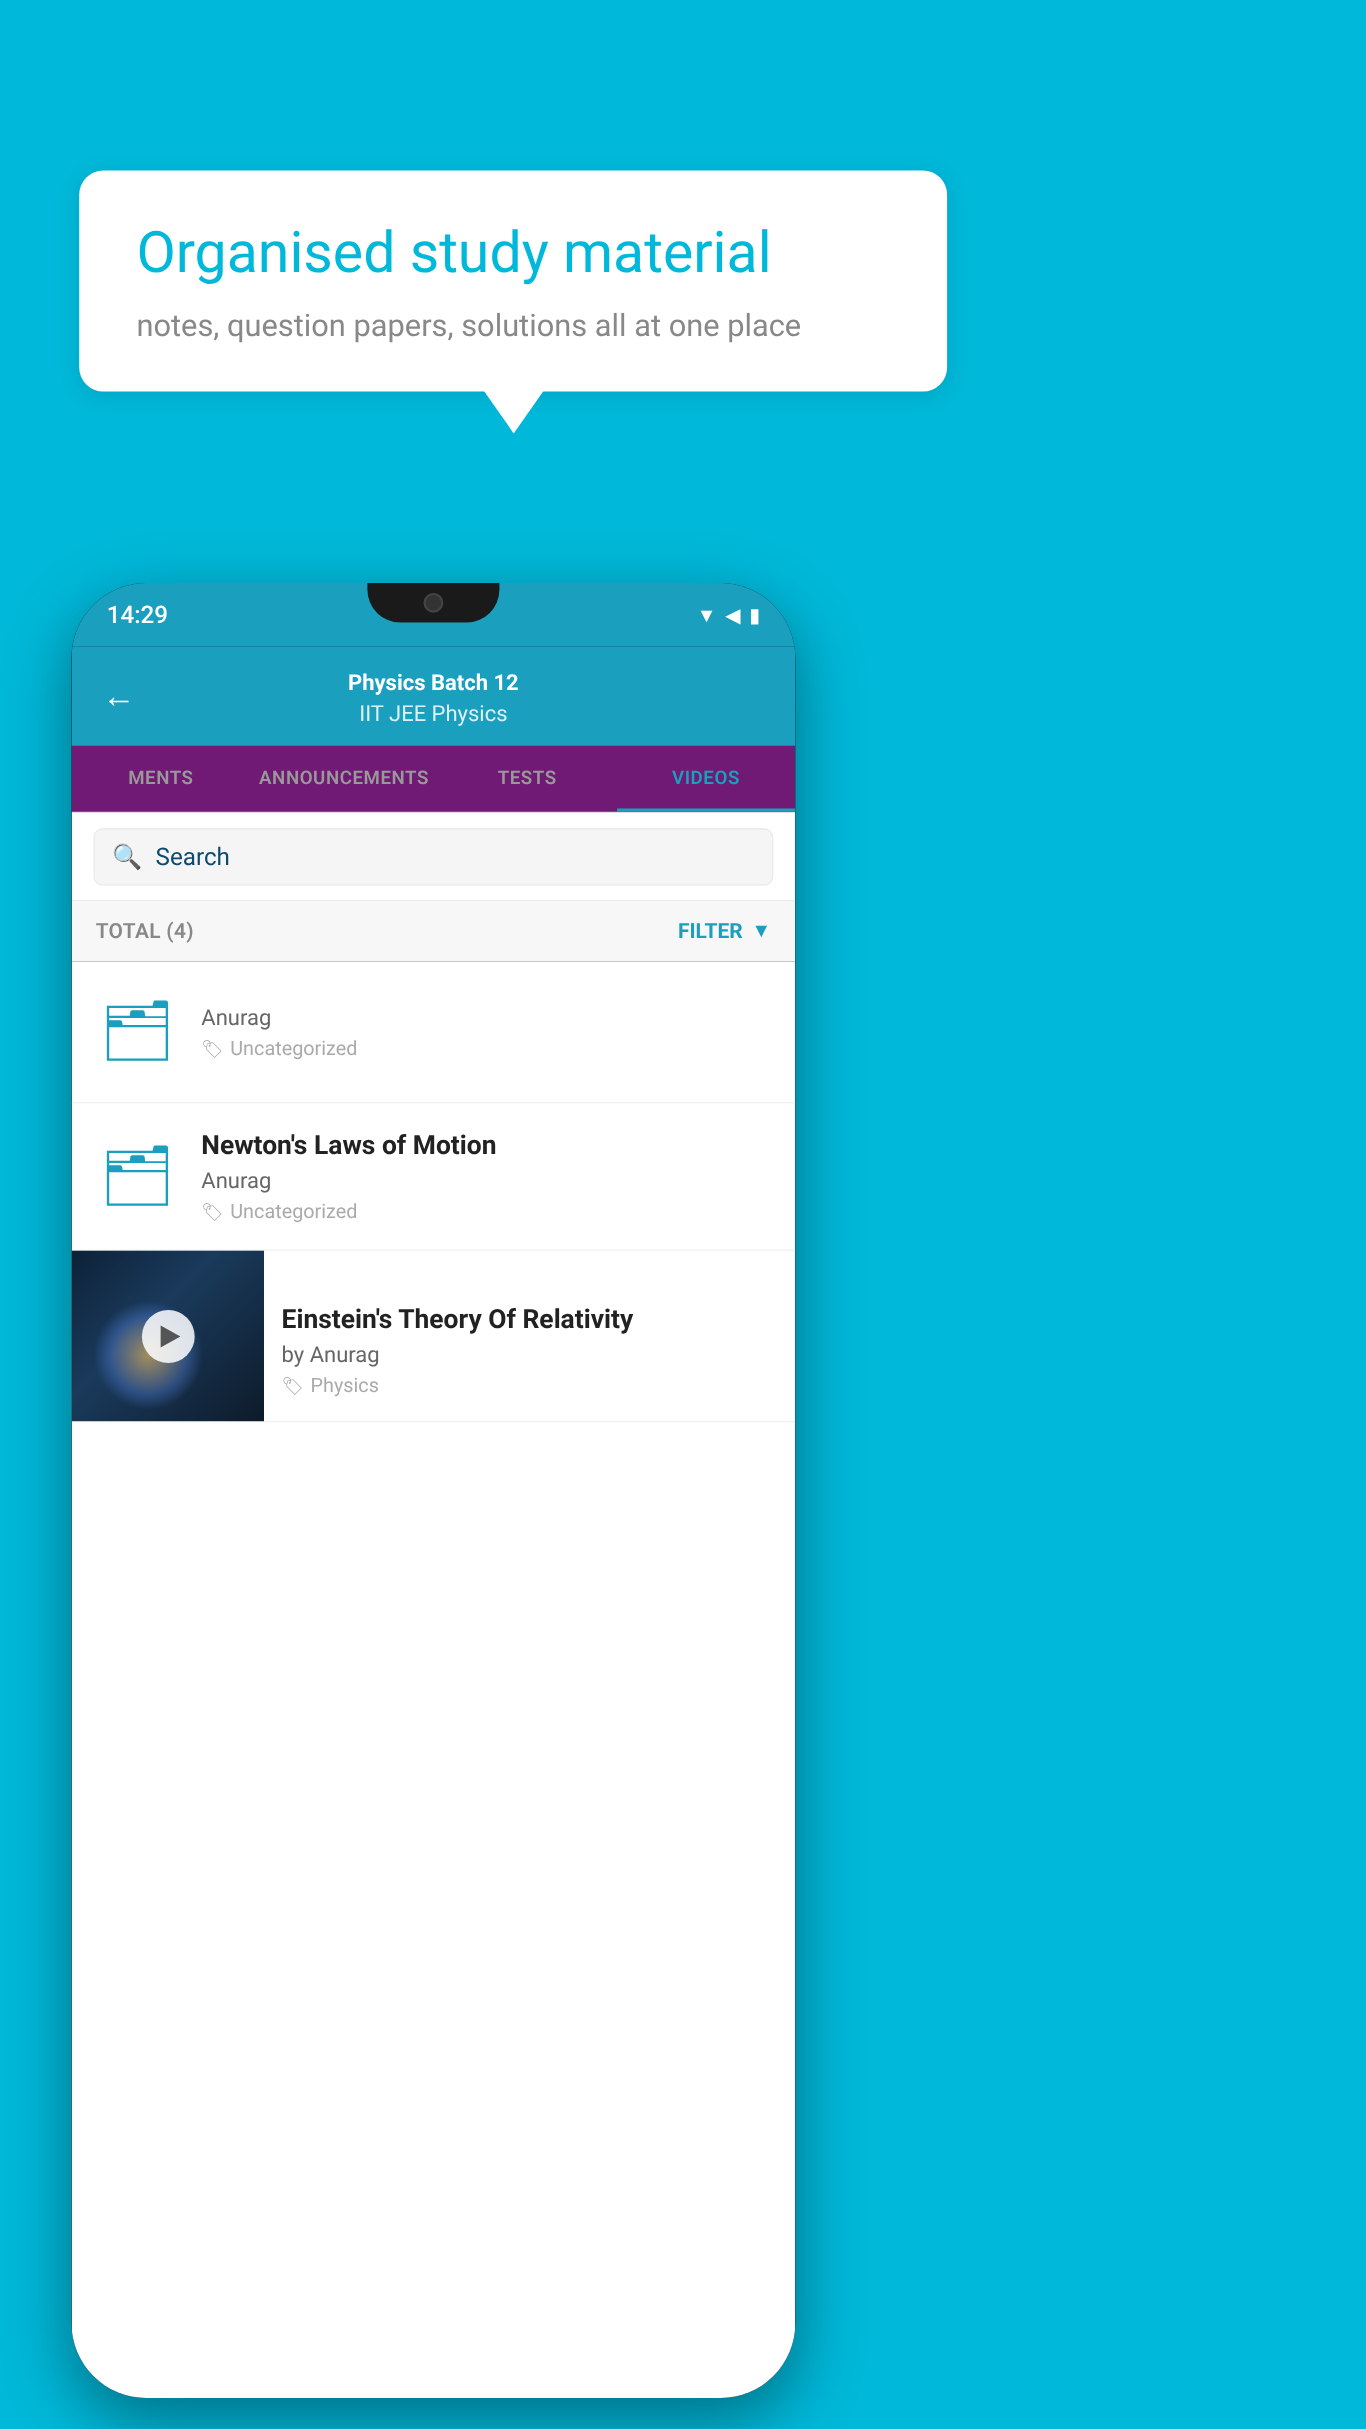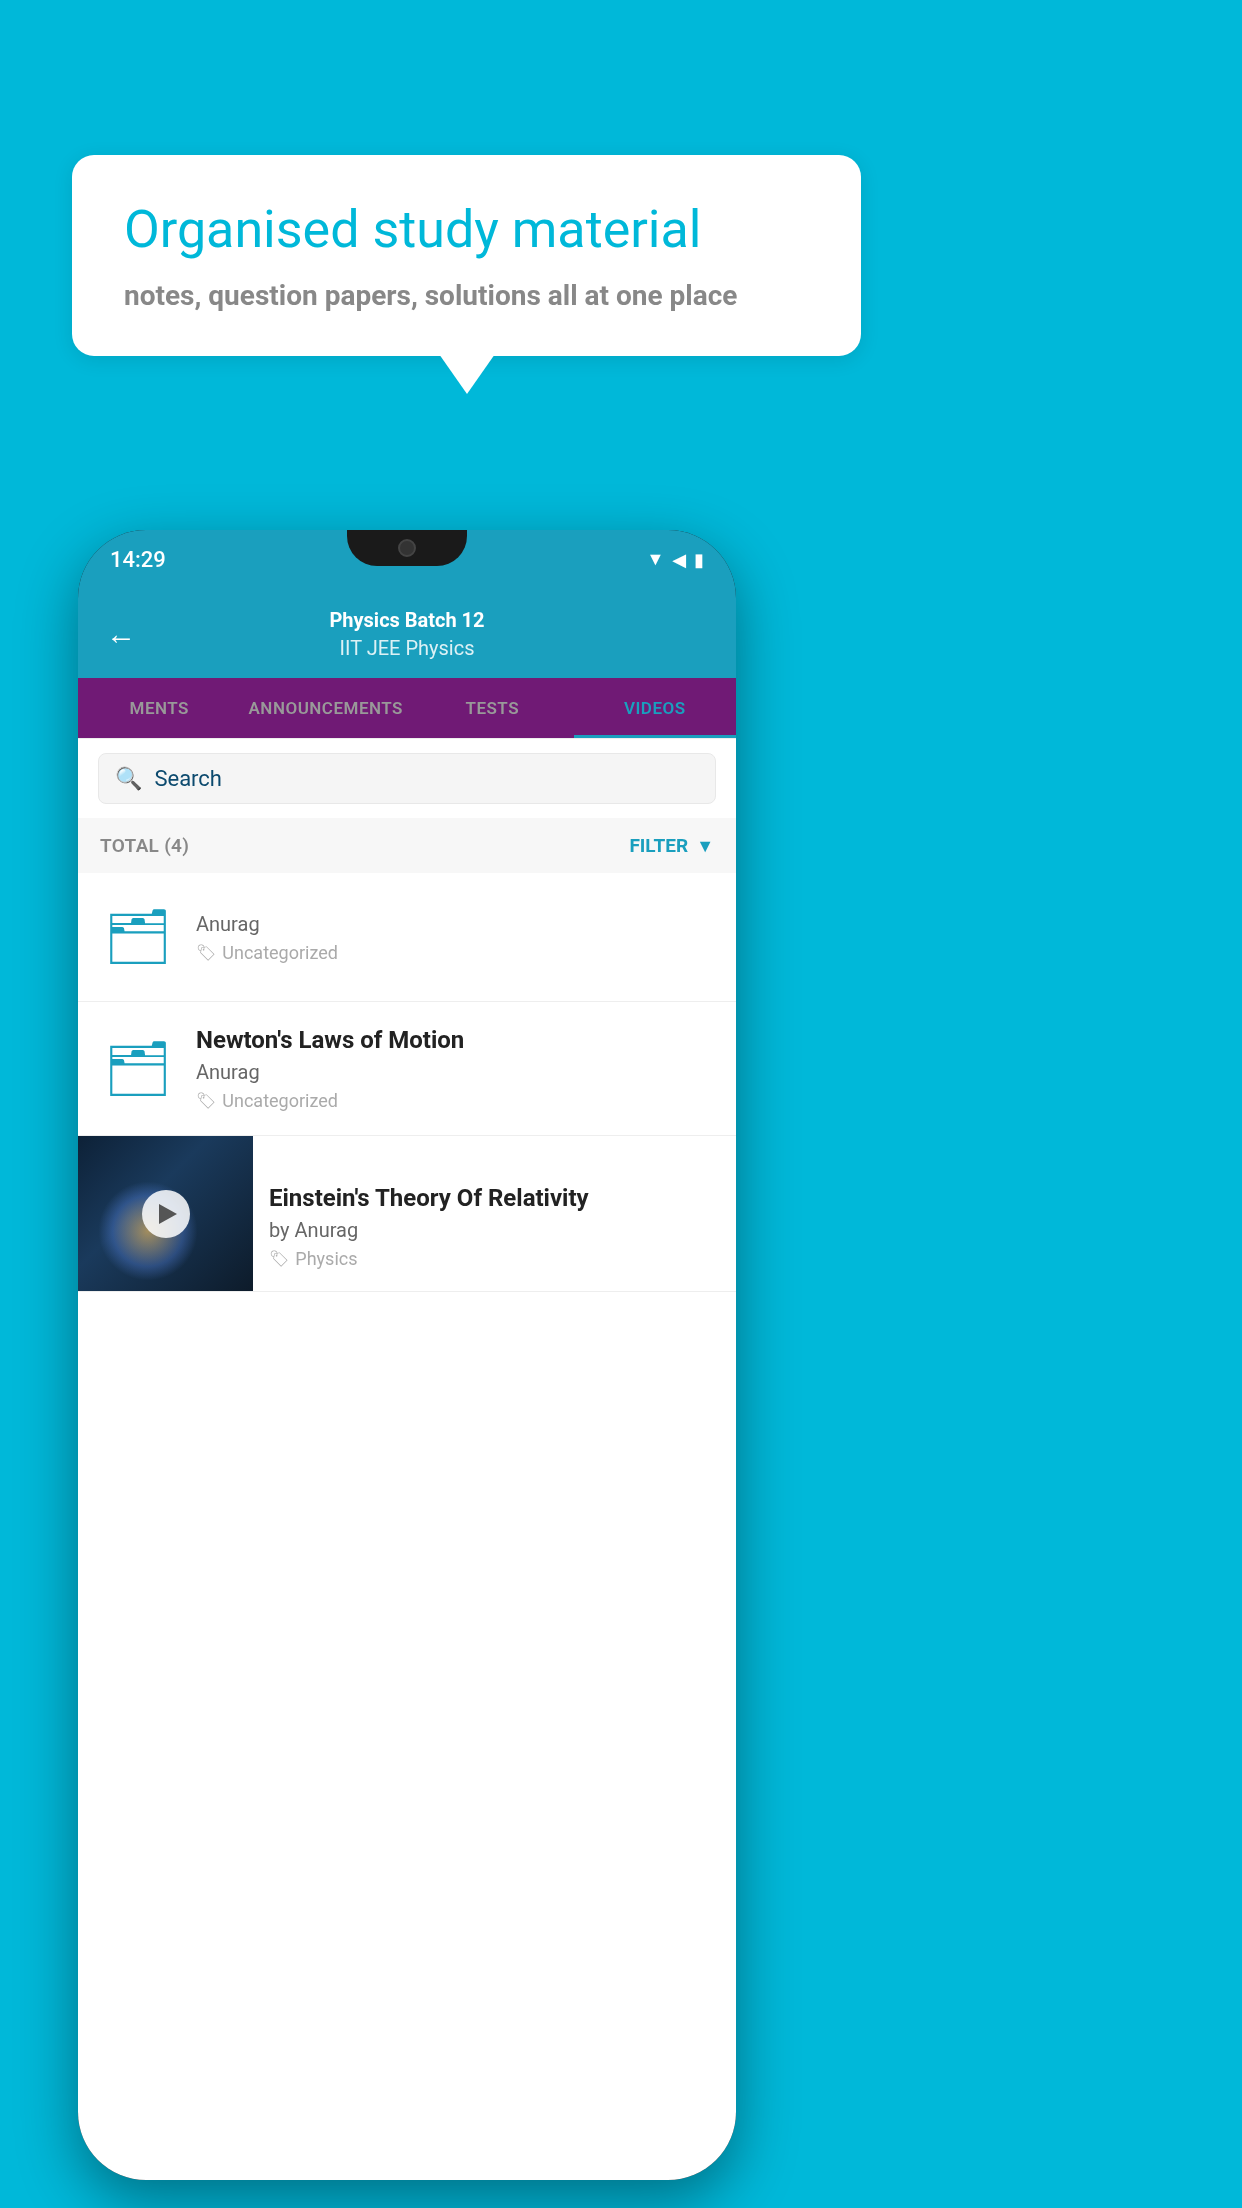--- a/index.html
+++ b/index.html
@@ -42,28 +42,28 @@
       font-size: 52px;
       font-weight: 400;
       color: #00b8d9;
       line-height: 1.2;
       margin-bottom: 18px;
     }
 
     .bubble-subtitle {
       font-size: 28px;
       color: #888;
-      font-weight: 700;
+      font-weight: 400;
     }
 
     
     .phone-frame {
       position: absolute;
       top: 530px;
-      left: 78px;
+      left: 65px;
       width: 658px;
       height: 1650px;
       background: #1a1a1a;
       border-radius: 68px;
       padding: 0;
       box-shadow: 0 20px 60px rgba(0,0,0,0.4);
       overflow: hidden;
     }
 
     

